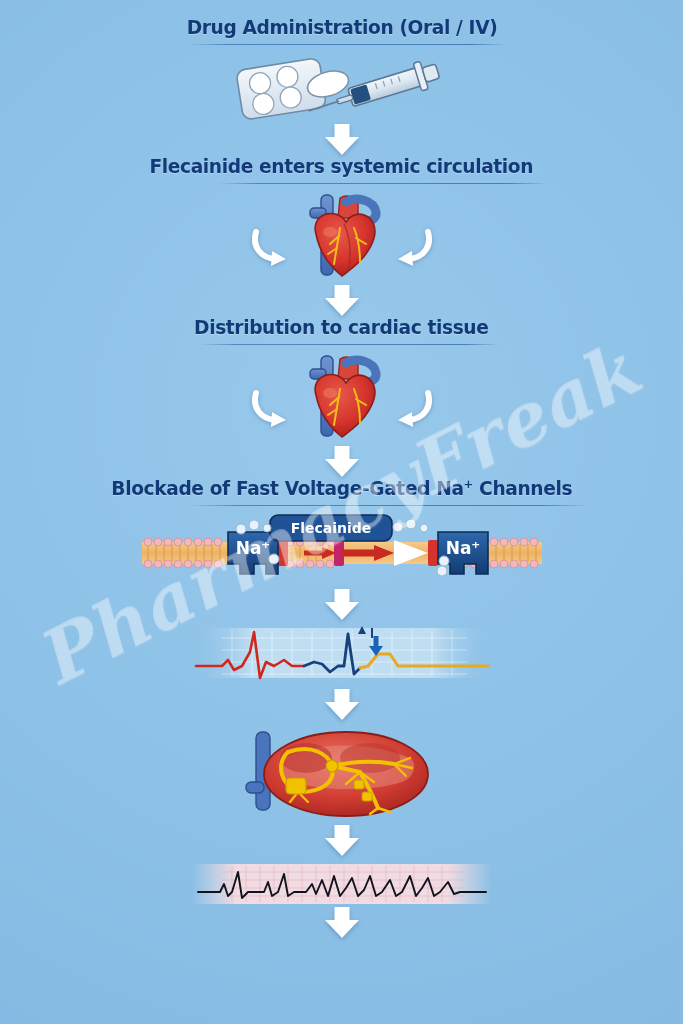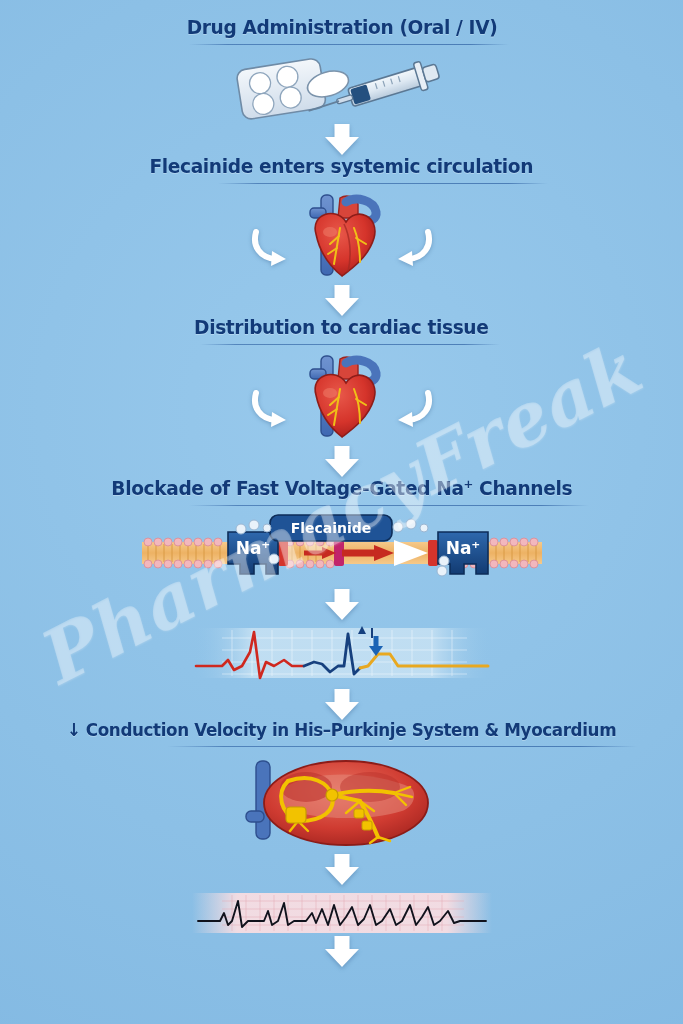--- a/index.html
+++ b/index.html
@@ -447,24 +447,20 @@
         <path d="M184 14 L 184 26" stroke="#1b63b5" stroke-width="5"></path>
         <path d="M177 24 L 191 24 L 184 34 Z" fill="#1b63b5"></path>
       </svg>
     </div>
 
     <div class="arrow">
       <div class="stem"></div>
         <div class="head"></div>
     </div>
 
-    <div class="label-block">
-      <div class="step-label small">↓ Conduction Velocity in His–Purkinje System &amp; Myocardium</div>
-      <div class="rule" style="width:470px"></div>
-    </div>
 
     <div class="art" style="margin-top:4px">
       <svg width="200" height="100" viewBox="0 0 200 100">
         <defs>
           <radialGradient id="hcs" cx="45%" cy="35%" r="75%">
             <stop offset="0%" stop-color="#e9705f"></stop>
               <stop offset="60%" stop-color="#cf3b31"></stop>
               <stop offset="100%" stop-color="#9e211d"></stop>
           </radialGradient>
         </defs>

